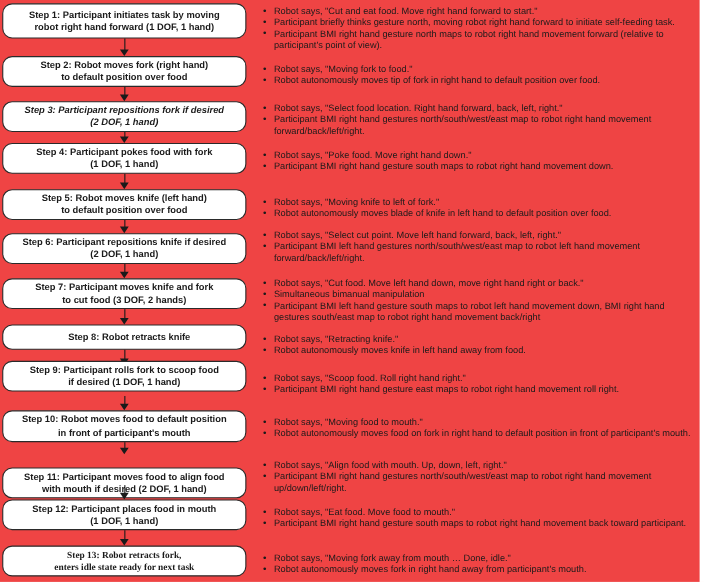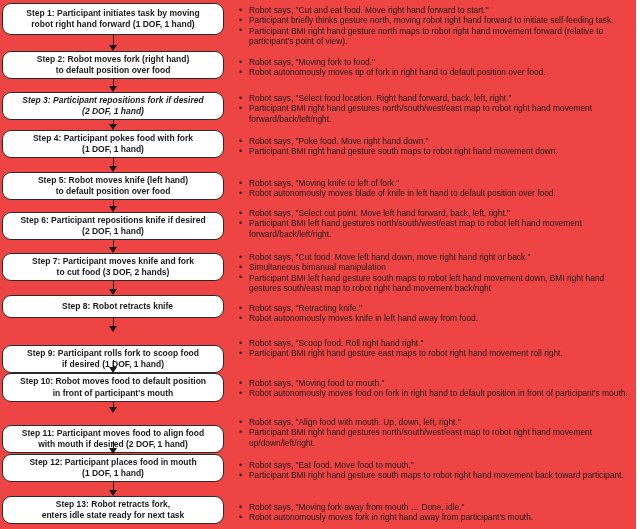--- a/index.html
+++ b/index.html
@@ -145,21 +145,21 @@
       <ul class="bullets" style="top: 303px;">
         <li>Robot says, "Retracting knife."</li>
         <li>Robot autonomously moves knife in left hand away from food.</li>
       </ul>
     </div>
   <div class="arrow" style="top: 318px; height: 14px;">
       <div class="shaft" style="height: 9px;"></div>
       <div class="head"></div>
     </div>
     <div>
-      <div class="step-box" style="top: 328px; min-height: 28px; margin-top: 17px;">
+      <div class="step-box" style="top: 328px; min-height: 28px;">
         <span class="step-label">Step 9: Participant rolls fork to scoop food
 if desired (1 DOF, 1 hand)</span>
       </div>
       <ul class="bullets" style="top: 338px;">
         <li>Robot says, "Scoop food. Roll right hand right."</li>
         <li>Participant BMI right hand gesture east maps to robot right hand movement roll right.</li>
       </ul>
     </div>
   <div class="arrow" style="top: 360px; height: 13px;">
       <div class="shaft" style="height: 8px;"></div>
@@ -201,21 +201,21 @@
       <ul class="bullets" style="top: 460px;">
         <li>Robot says, "Eat food. Move food to mouth."</li>
         <li>Participant BMI right hand gesture south maps to robot right hand movement back toward participant.</li>
       </ul>
     </div>
   <div class="arrow" style="top: 482px; height: 14px;">
       <div class="shaft" style="height: 9px;"></div>
       <div class="head"></div>
     </div>
     <div>
-      <div class="step-box" style="top: 496px; min-height: 28px;">
+      <div class="step-box" style="top: 496px; min-height: 28px; font-family: Liberation Serif, serif;">
         <span class="step-label">Step 13: Robot retracts fork,
 enters idle state ready for next task</span>
       </div>
       <ul class="bullets" style="top: 502px;">
         <li>Robot says, "Moving fork away from mouth … Done, idle."</li>
         <li>Robot autonomously moves fork in right hand away from participant's mouth.</li>
       </ul>
     </div>
   </div>
 

